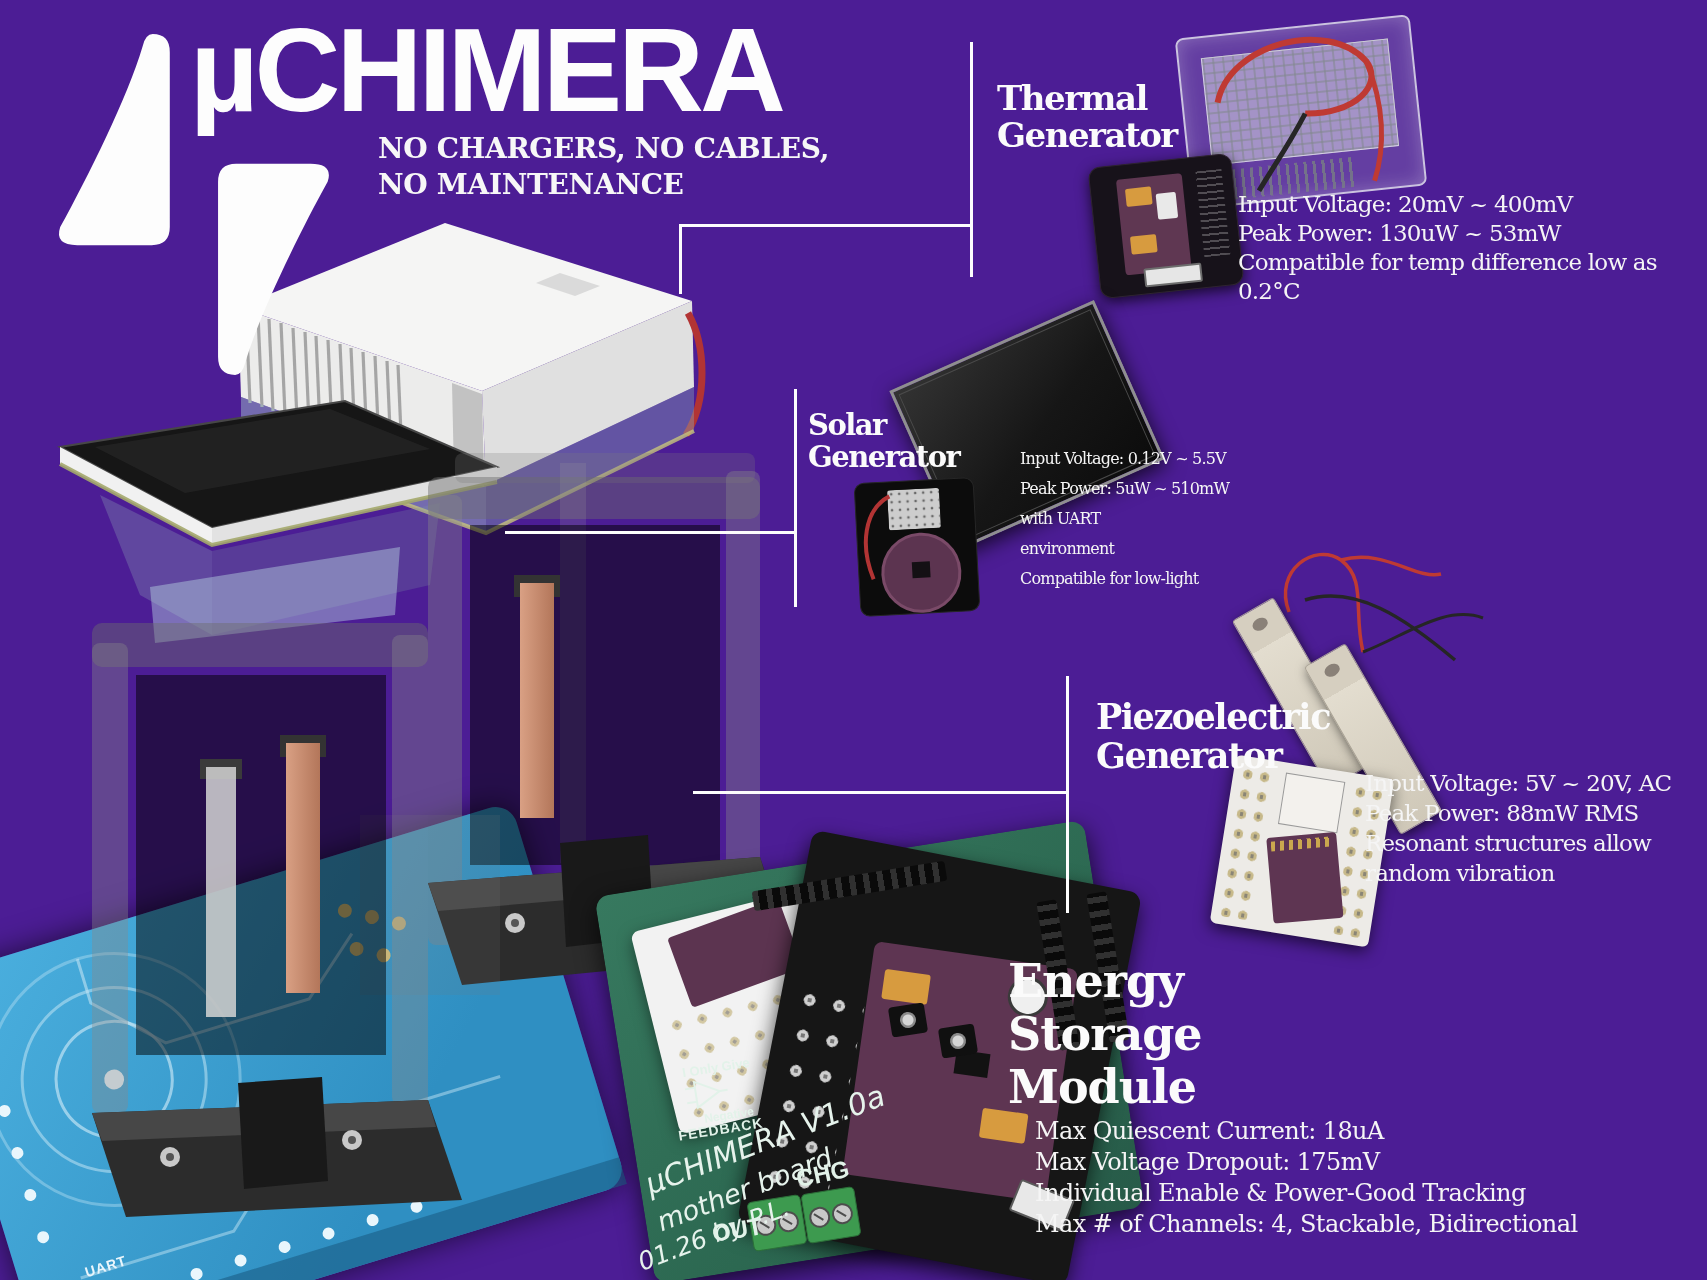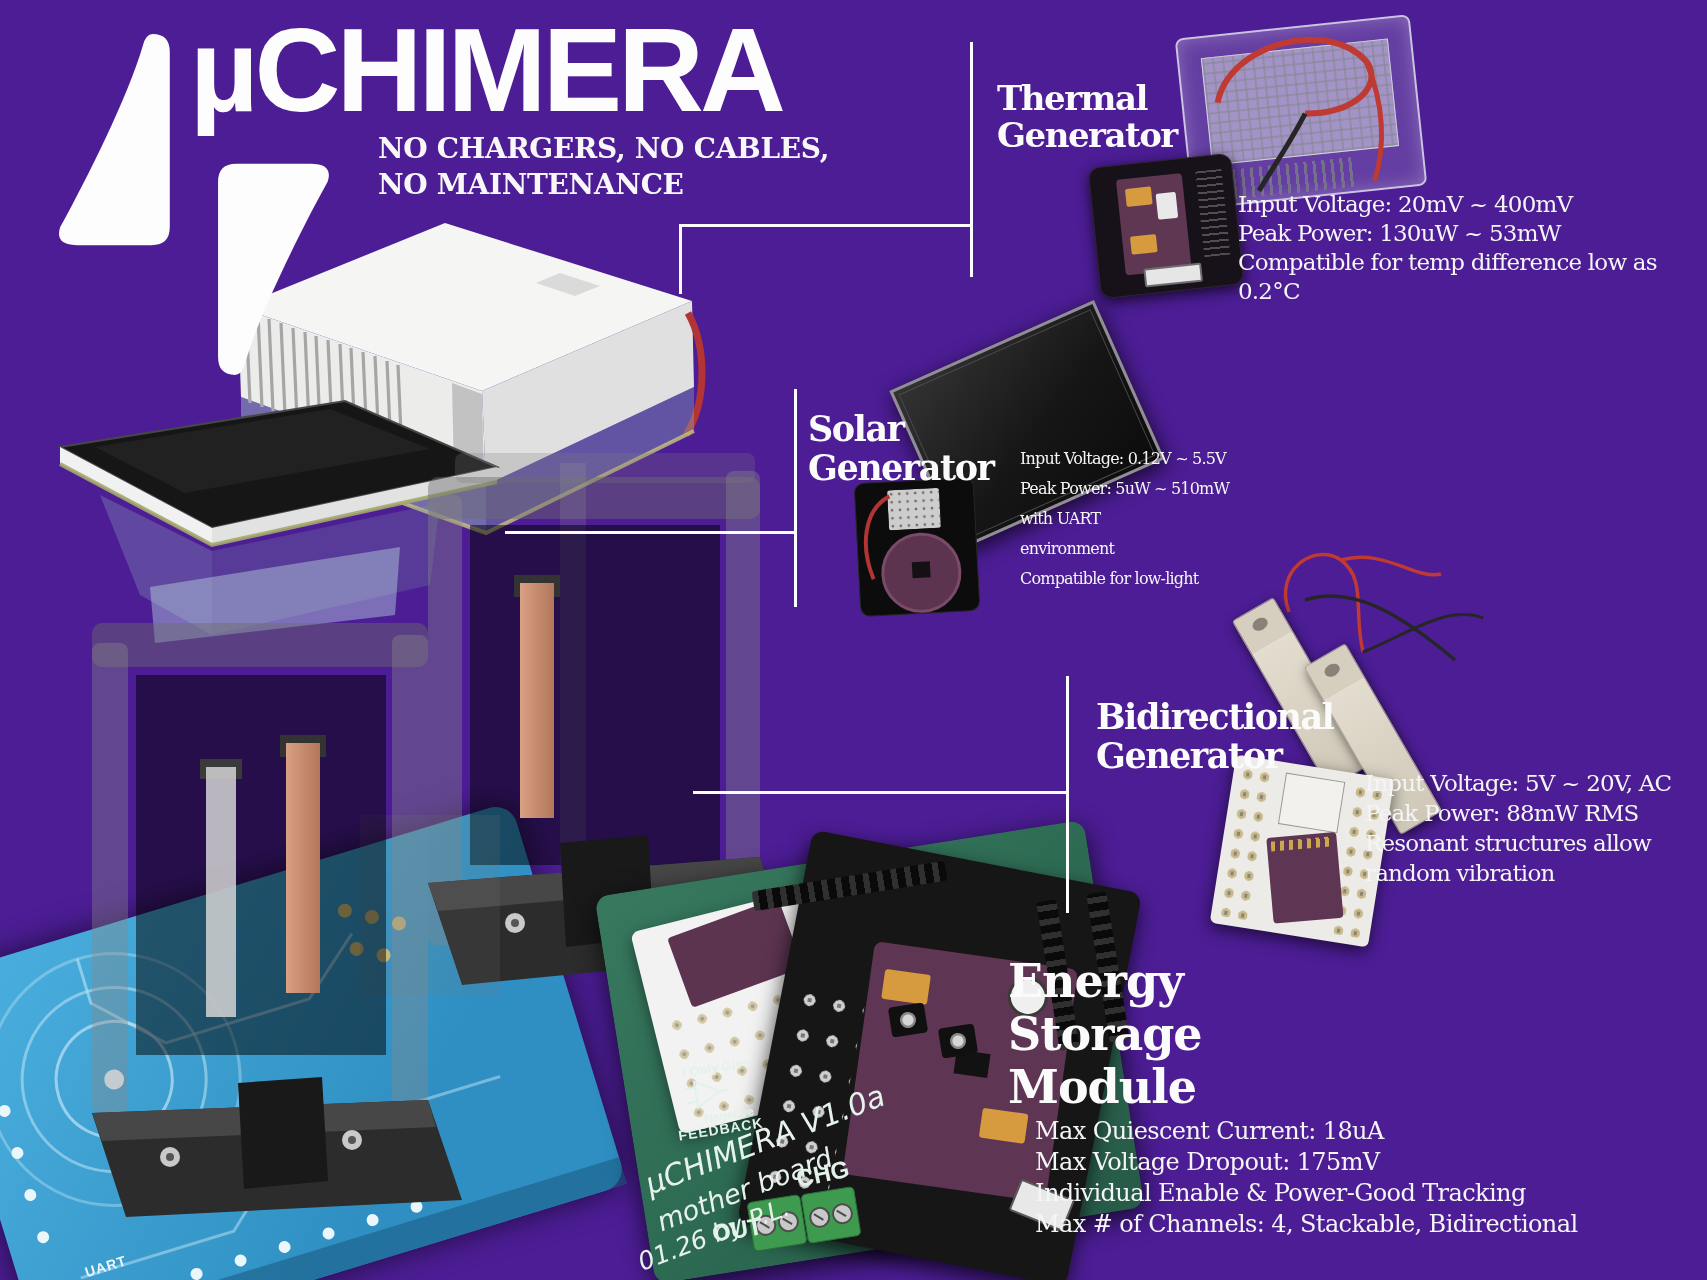--- a/index.html
+++ b/index.html
@@ -23,21 +23,21 @@
   #solar-bar{left:794px;top:389px;height:218px;}
   #solar-conn-h{left:505px;top:531px;width:292px;}
   #piezo-bar{left:1066px;top:676px;height:237px;}
   #piezo-conn-h{left:693px;top:791px;width:376px;}
 
   
   .sec-title{position:absolute;font-weight:bold;letter-spacing:-1.5px;line-height:1.1;z-index:7;color:#fbfbfb;}
   .sec-specs{position:absolute;font-weight:normal;letter-spacing:-.8px;z-index:7;color:#f5f5f5;}
   #thermal-title{left:997px;top:80px;font-size:34px;}
   #thermal-specs{left:1238px;top:190px;font-size:23px;line-height:29px;}
-  #solar-title{left:808px;top:410px;font-size:35px;}
+  #solar-title{left:808px;top:410px;font-size:29px;}
   #solar-specs{left:1020px;top:444px;font-size:16px;line-height:30px;}
   #piezo-title{left:1096px;top:698px;font-size:35px;}
   #piezo-specs{left:1365px;top:768px;font-size:23px;line-height:30px;}
   #storage-title{left:1008px;top:955px;font-size:46px;line-height:53px;letter-spacing:-1px;}
   #storage-specs{left:1035px;top:1116px;font-size:24px;line-height:31px;letter-spacing:-.6px;}
 
   
   #exploded{position:absolute;left:0;top:195px;width:860px;height:1085px;z-index:2;}
 
   
@@ -420,21 +420,21 @@
   </div>
   <div class="sec-specs" id="solar-specs">
     <div>Input Voltage: 0.12V ~ 5.5V</div>
     <div>Peak Power: 5uW ~ 510mW</div>
     <div>with UART</div>
     <div>environment</div>
     <div>Compatible for low-light</div>
   </div>
 
   <div class="sec-title" id="piezo-title">
-    <div>Bidirectional</div>
+    <div>Piezoelectric</div>
     <div>Generator</div>
   </div>
   <div class="sec-specs" id="piezo-specs">
     <div>Input Voltage: 5V ~ 20V, AC</div>
     <div>Peak Power: 88mW RMS</div>
     <div>Resonant structures allow</div>
     <div>random vibration</div>
   </div>
 
   <div class="sec-title" id="storage-title">

